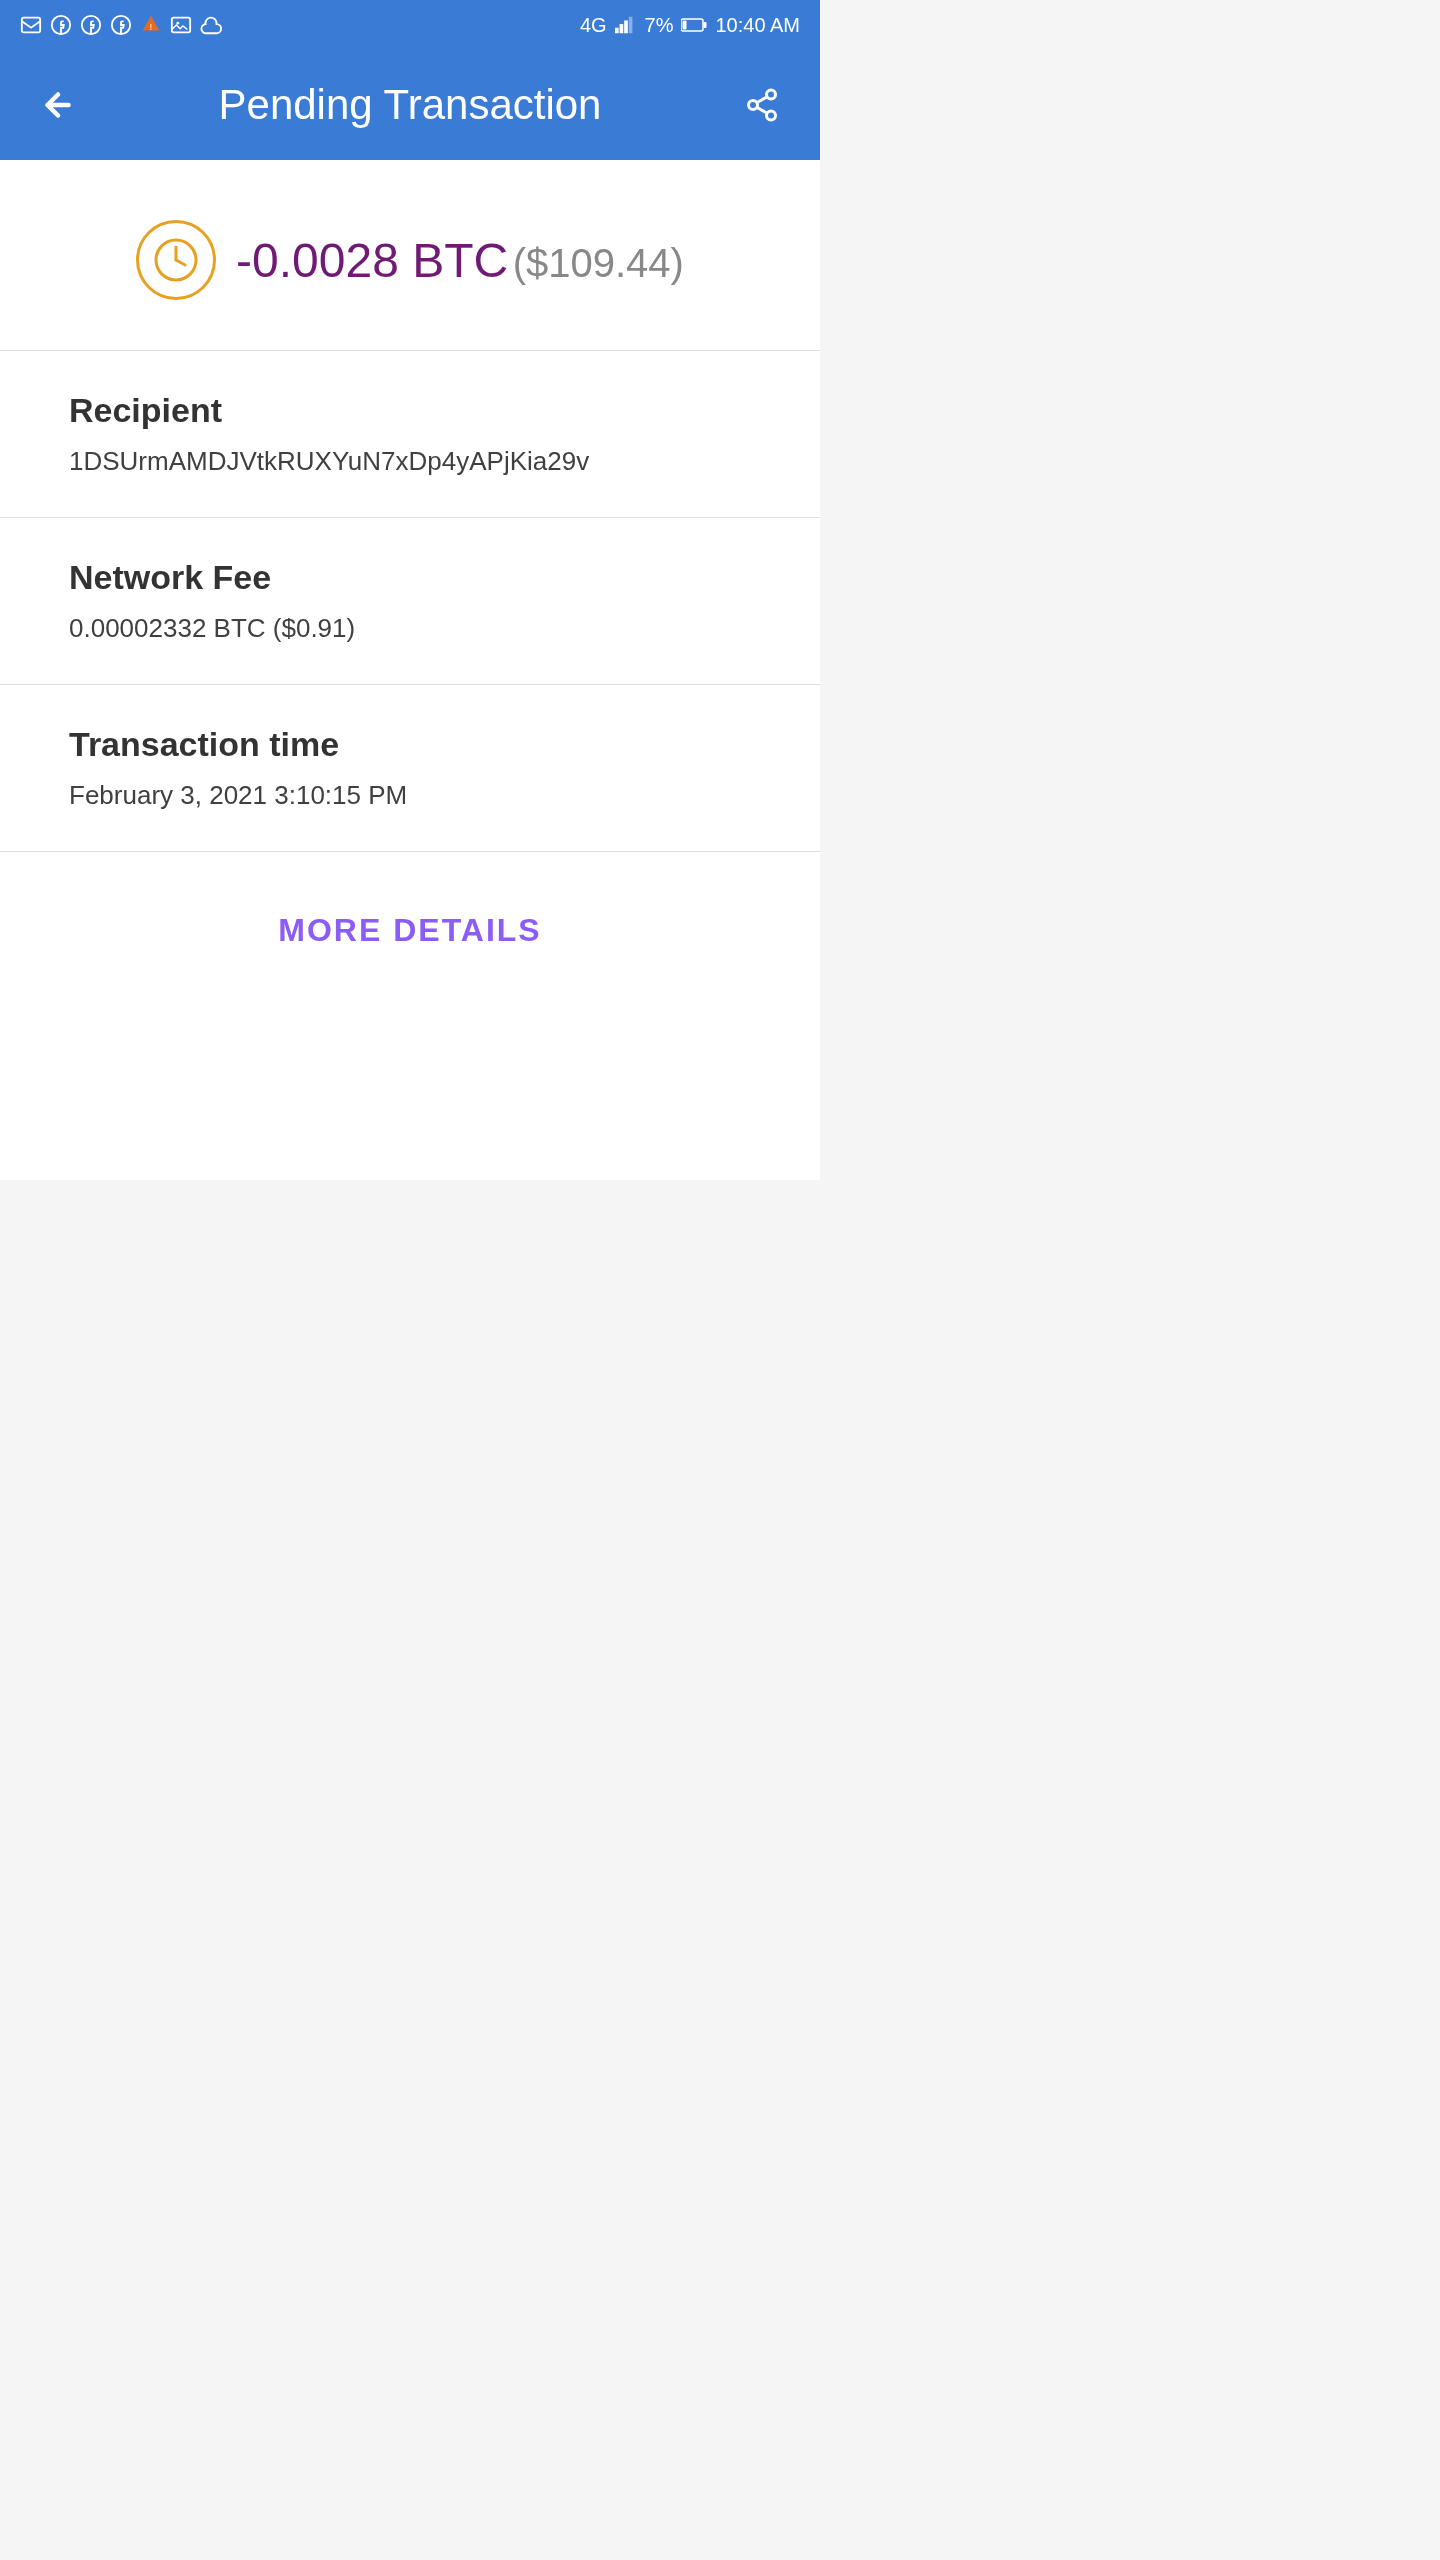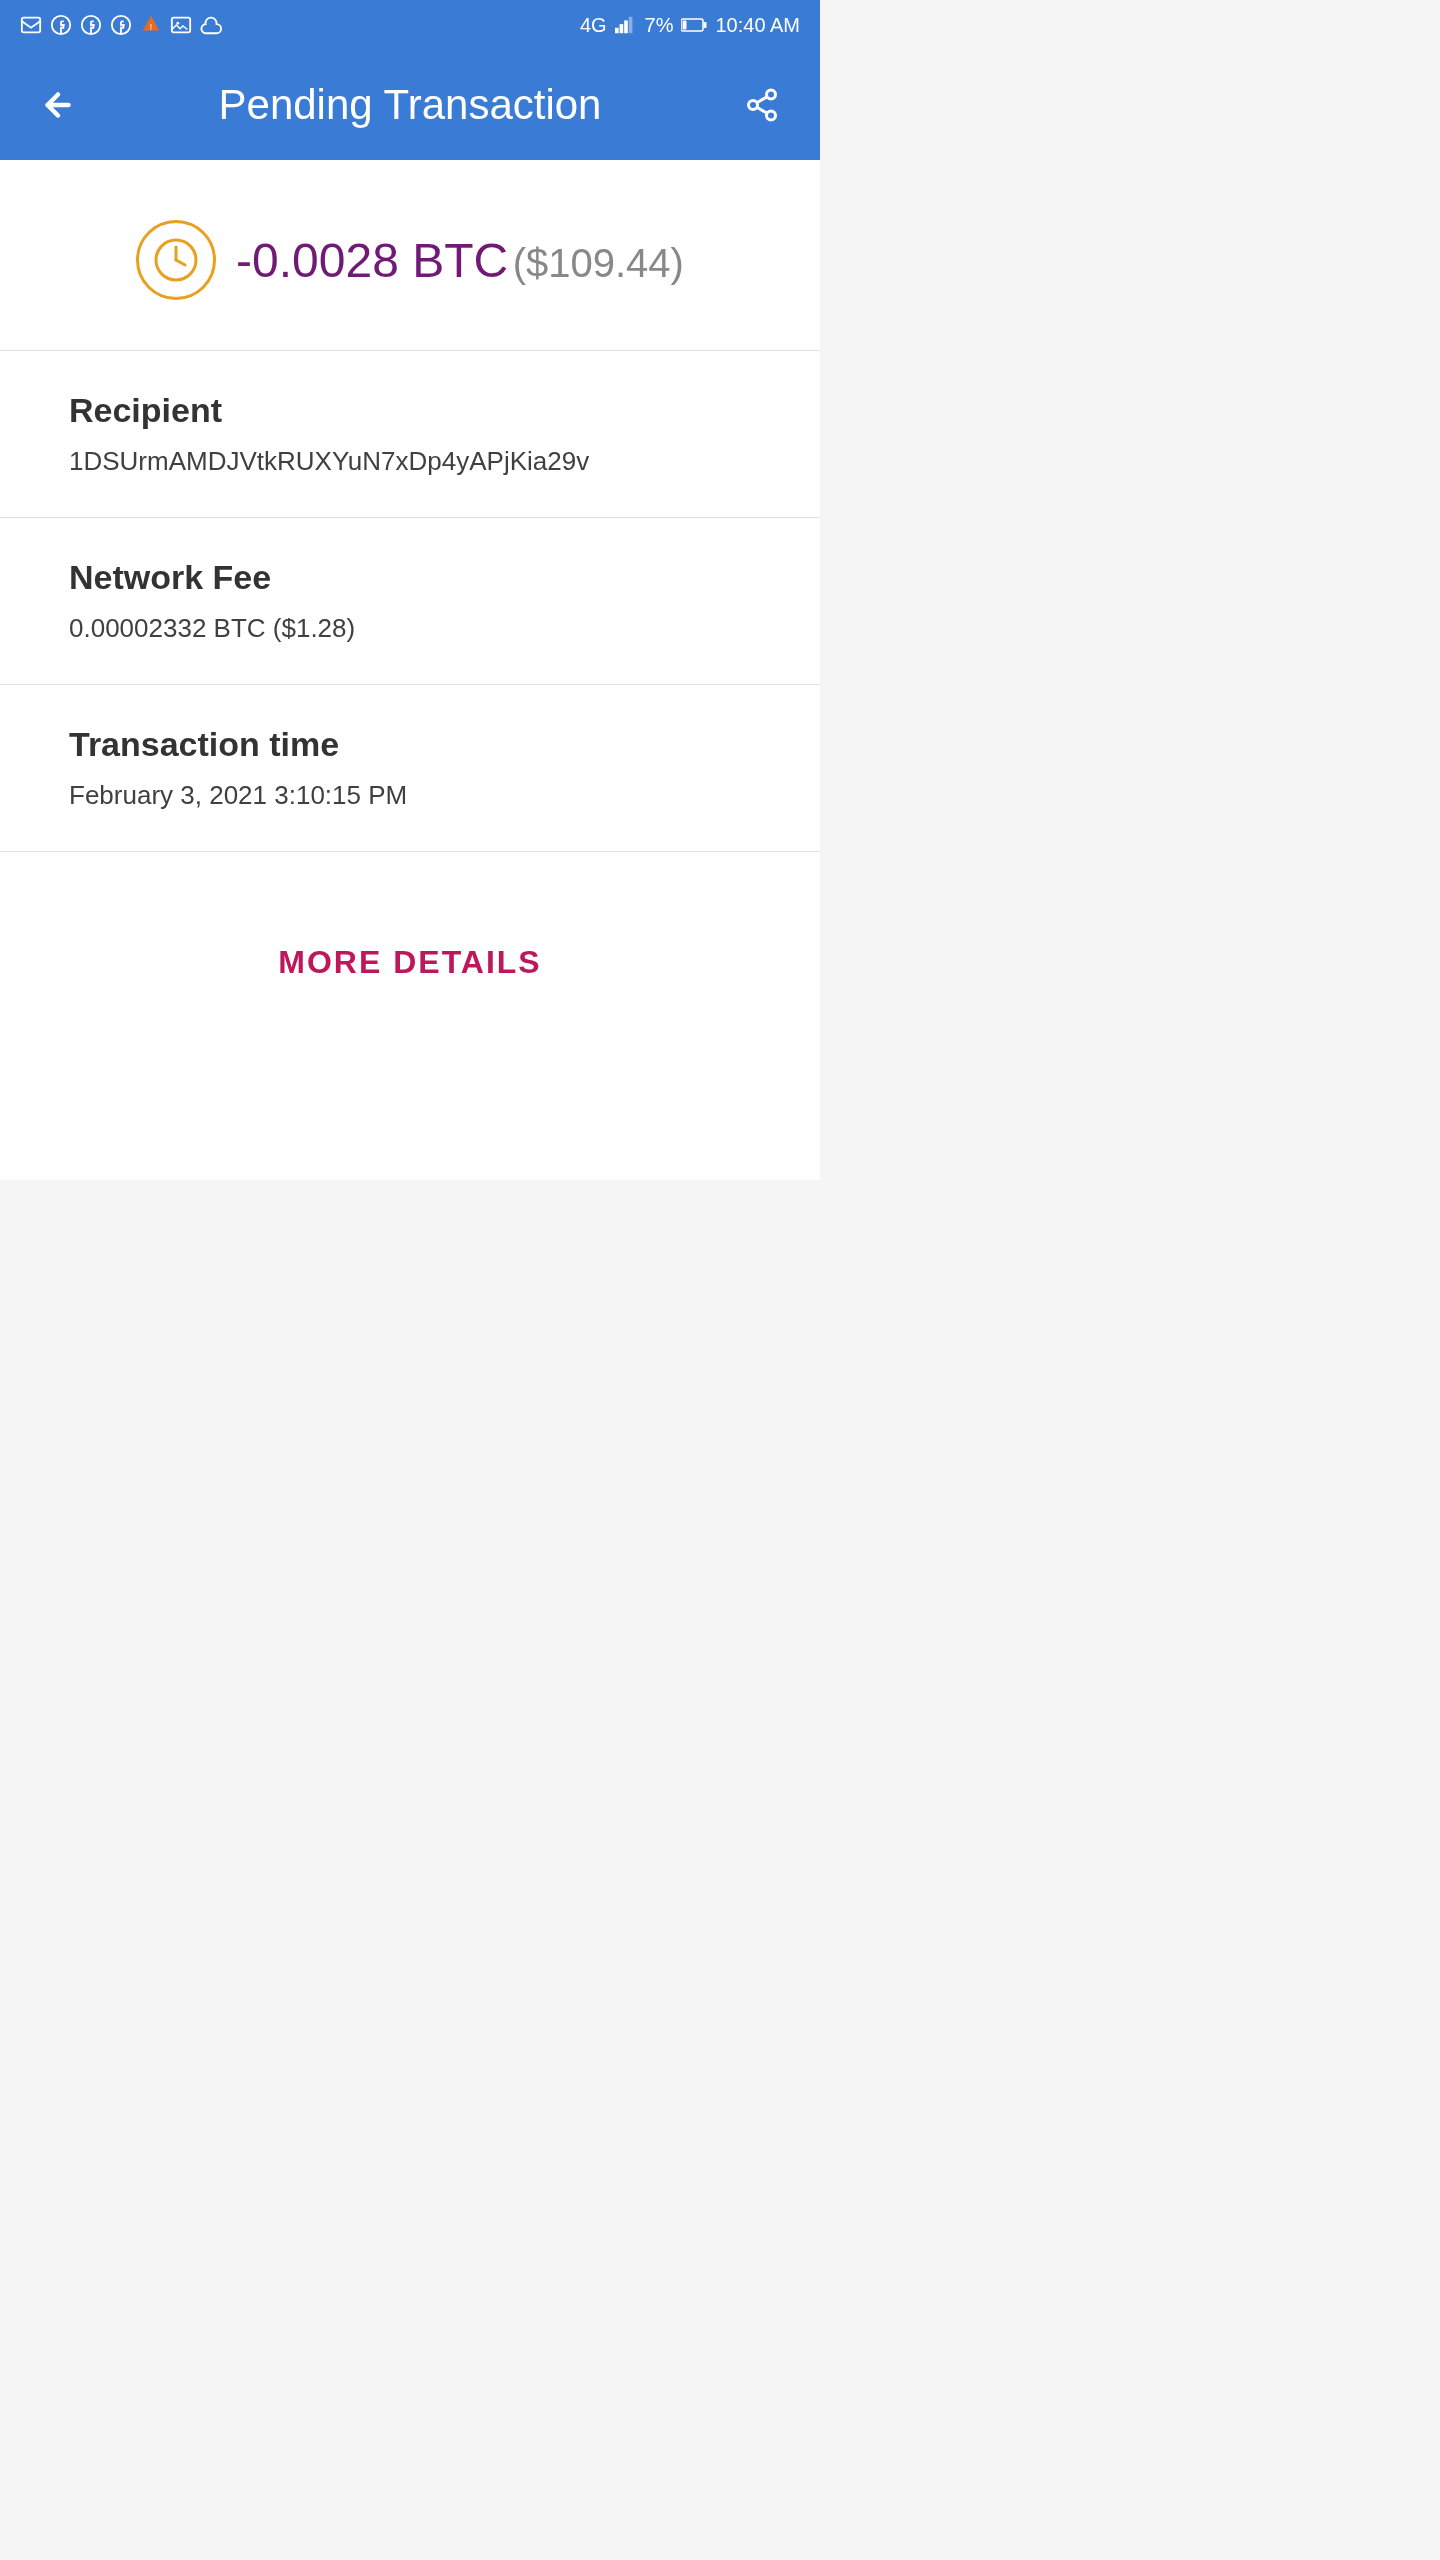--- a/index.html
+++ b/index.html
@@ -134,27 +134,26 @@
     .more-details-section {
       display: flex;
       align-items: center;
       justify-content: center;
       padding: 60px 30px;
     }
 
     .more-details-btn {
       background: none;
       border: none;
-      color: #be185d;
+      color: #8b5cf6;
       font-size: 32px;
       font-weight: 600;
       letter-spacing: 2px;
       cursor: pointer;
       text-transform: uppercase;
-      margin-top: 32px;
     }
 
     
     .back-arrow {
       fill: none;
       stroke: white;
       stroke-width: 3;
       stroke-linecap: round;
       stroke-linejoin: round;
     }
@@ -246,21 +245,21 @@
     </div>
   </div>
 
   <div class="detail-row">
     <div class="detail-label">Recipient</div>
     <div class="detail-value">1DSUrmAMDJVtkRUXYuN7xDp4yAPjKia29v</div>
   </div>
 
   <div class="detail-row">
     <div class="detail-label">Network Fee</div>
-    <div class="detail-value">0.00002332 BTC ($1.28)</div>
+    <div class="detail-value">0.00002332 BTC ($0.91)</div>
   </div>
 
 
   <div class="detail-row">
     <div class="detail-label">Transaction time</div>
     <div class="detail-value">February 3, 2021 3:10:15 PM</div>
   </div>
 
   <div class="more-details-section">
     <button class="more-details-btn">MORE DETAILS</button>

